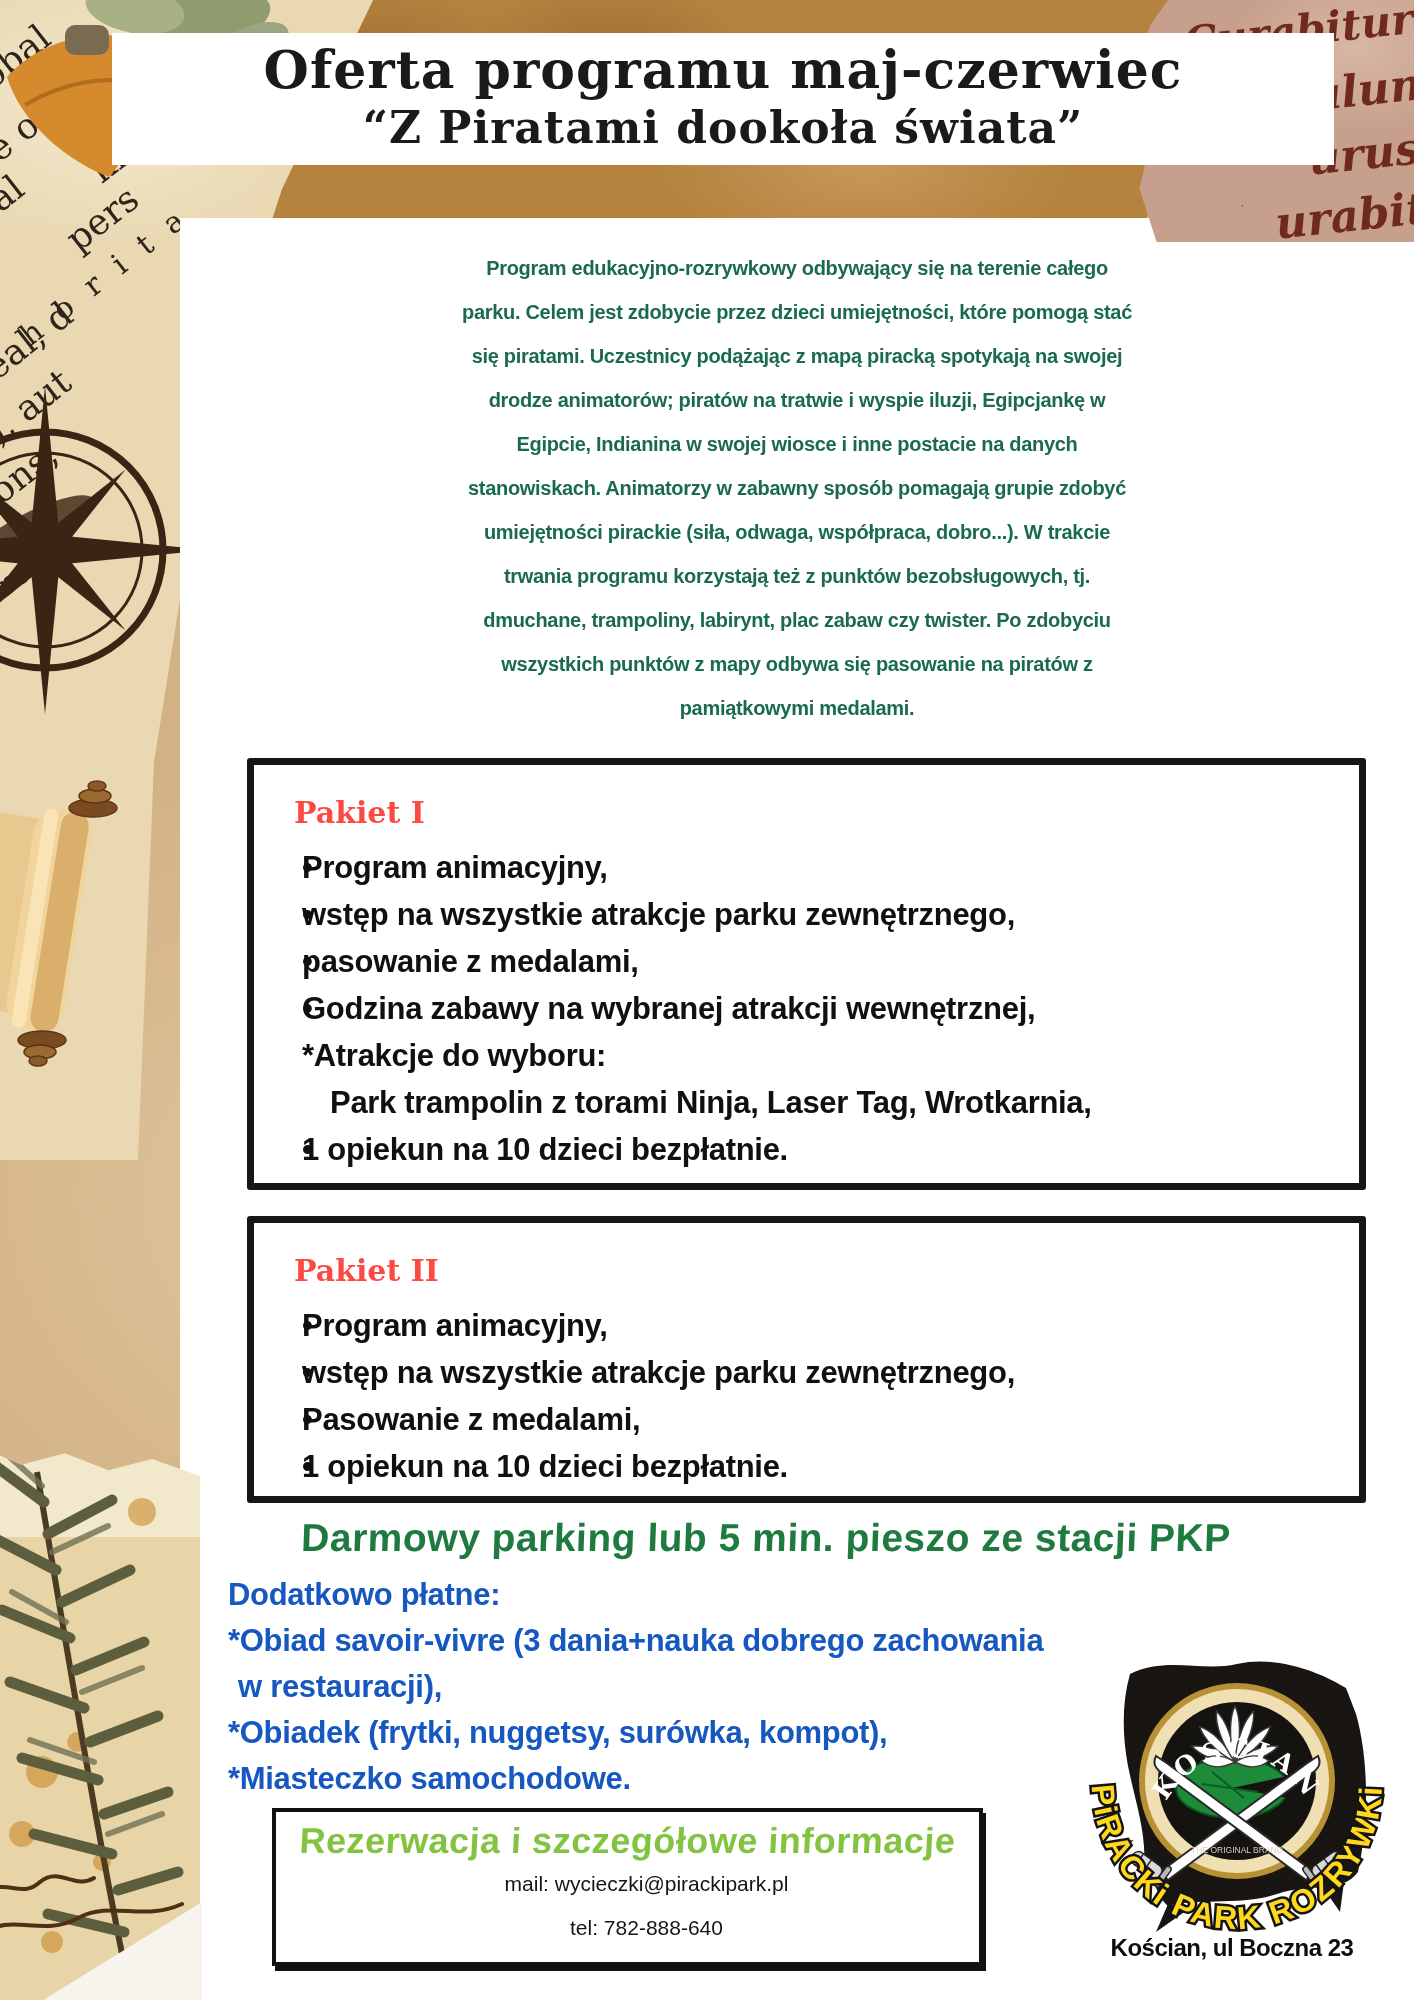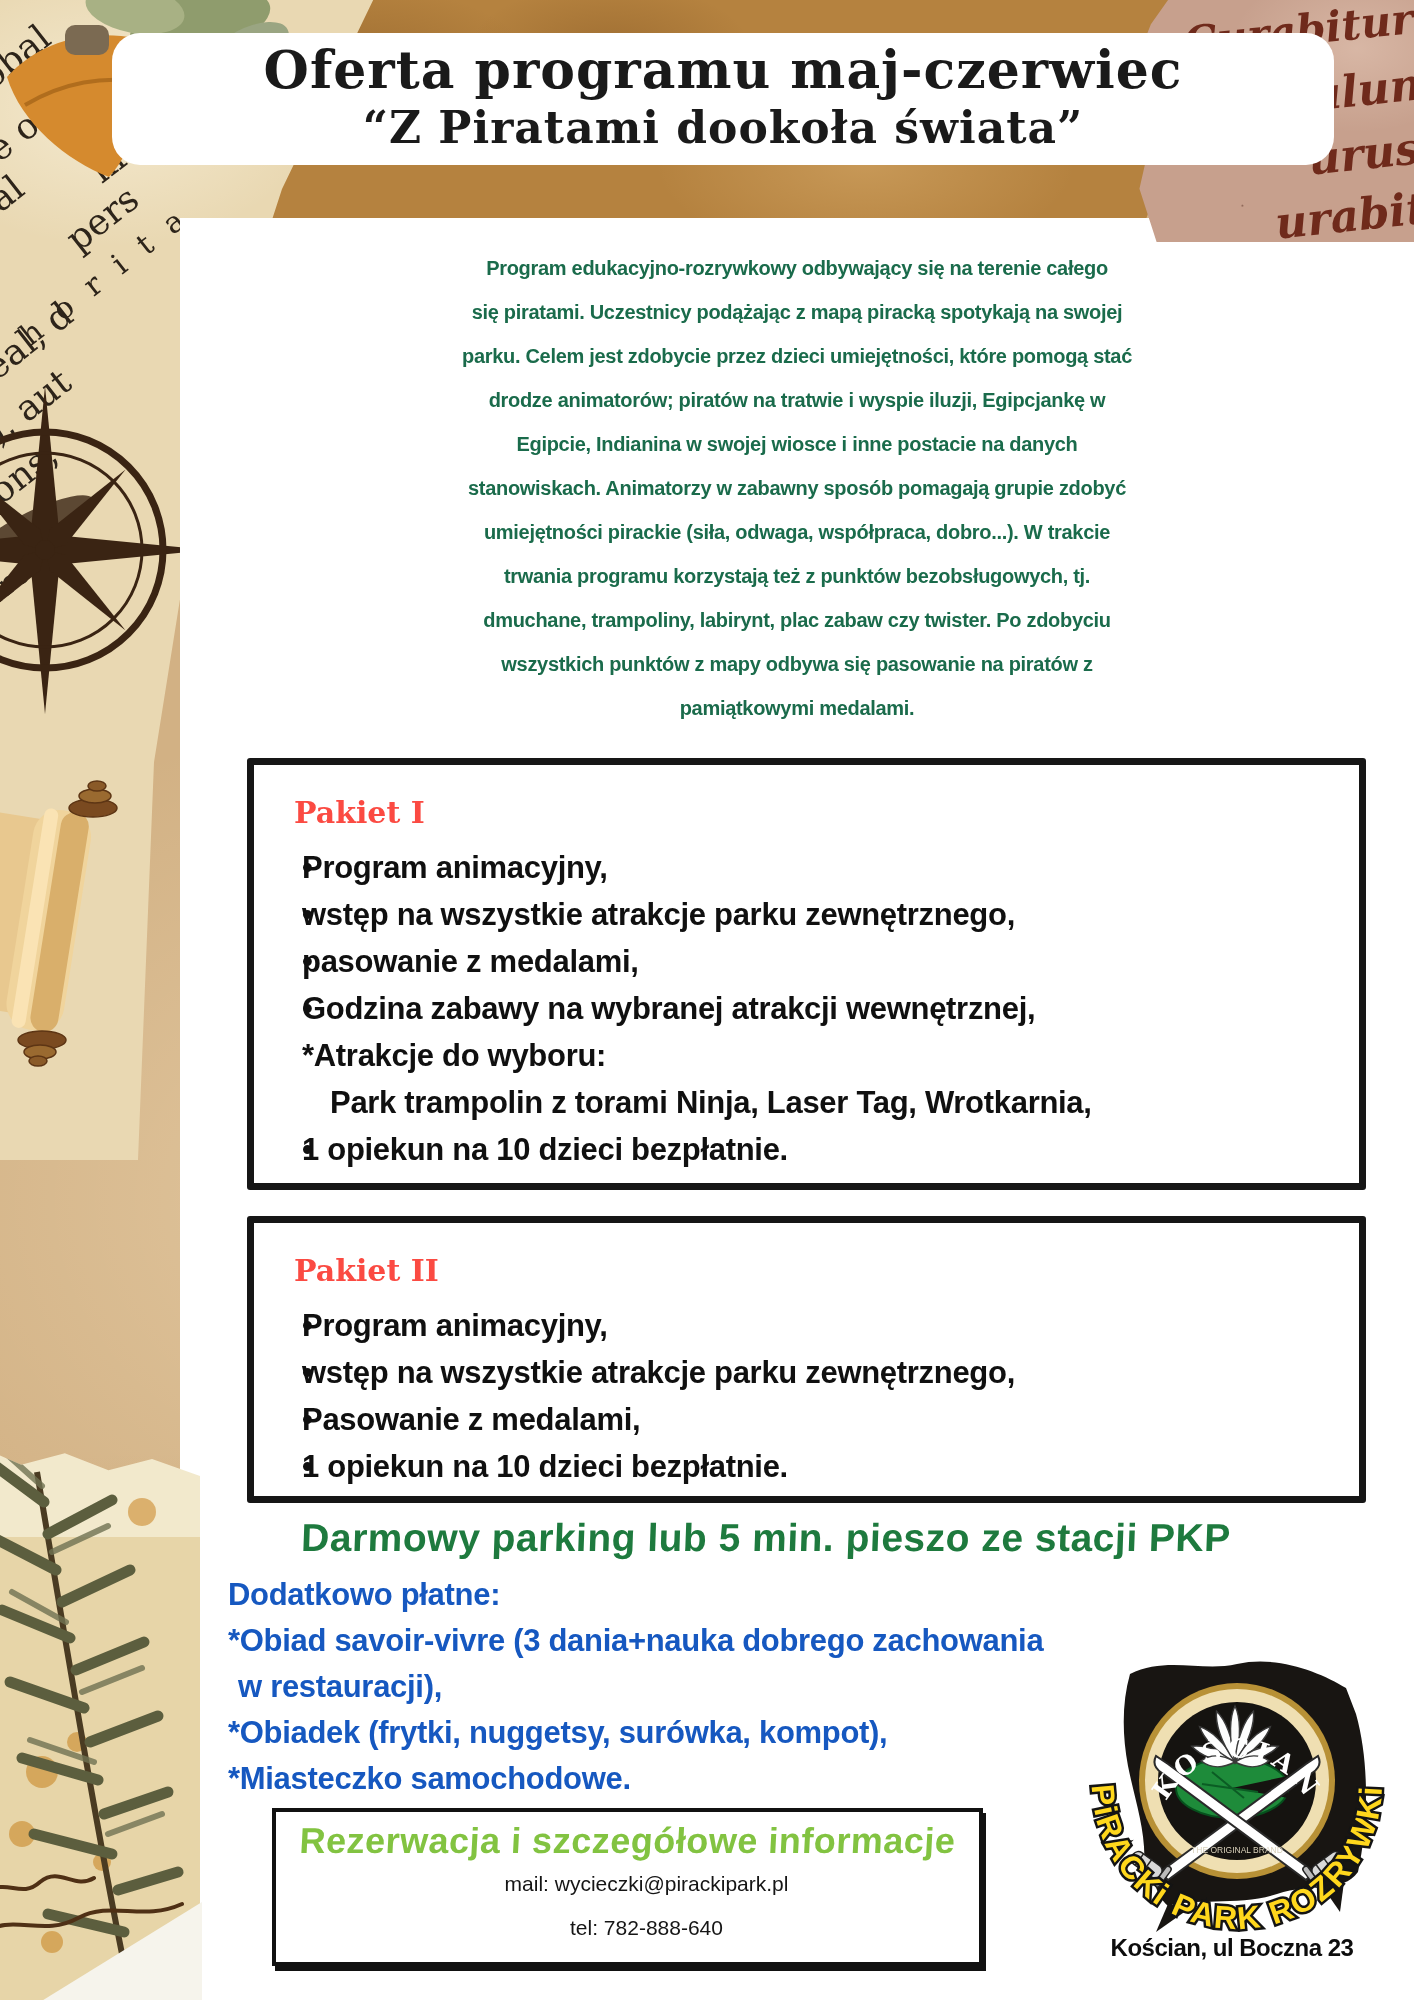--- a/index.html
+++ b/index.html
@@ -37,21 +37,21 @@
   .book-frag{position:absolute;color:#2d241a;font-family:"DejaVu Serif",serif;
     transform:rotate(-38deg);white-space:nowrap;}
   .fern-paper{left:-18px;top:1442px;width:218px;height:566px;
     background:linear-gradient(180deg,#f2e9cc 0 95px,#e7d5a8 95px 100%);
     clip-path:polygon(0 1%,18% 4%,38% 2%,58% 5%,78% 3%,100% 6%,100% 100%,0 100%);}
   .corner-white{left:40px;top:1902px;width:162px;height:100px;background:#f6f4ec;
     clip-path:polygon(100% 0,100% 100%,0 100%);}
 
   
   .white-panel{left:180px;top:218px;width:1234px;height:1782px;background:#ffffff;}
-  .title-box{left:112px;top:33px;width:1222px;height:132px;background:#ffffff;text-align:center;border-radius:28px;}
+  .title-box{left:112px;top:33px;width:1222px;height:132px;background:#ffffff;text-align:center;}
   .title-line1{margin-top:6px;font-family:"DejaVu Serif",serif;font-weight:bold;
     font-size:52px;line-height:62px;color:#1a1a1a;letter-spacing:1px;}
   .title-line2{font-family:"DejaVu Serif",serif;font-weight:bold;
     font-size:44px;line-height:54px;color:#1a1a1a;letter-spacing:1px;}
 
   
   .intro{left:186px;top:246px;width:1222px;text-align:center;color:#1a6b4b;
     font-weight:bold;font-size:20px;letter-spacing:-0.3px;}
   .intro div{height:44px;line-height:44px;}
 
@@ -212,22 +212,22 @@
   <span class="script-frag" style="top:190px;right:-12px;font-size:44px;">urabit</span>
 </div>
 
 <div class="abs title-box">
   <div class="title-line1">Oferta programu maj-czerwiec</div>
   <div class="title-line2">“Z Piratami dookoła świata”</div>
 </div>
 
 <div class="abs intro">
   <div>Program edukacyjno-rozrywkowy odbywający się na terenie całego</div>
+  <div>parku. Celem jest zdobycie przez dzieci umiejętności, które pomogą stać</div>
   <div>się piratami. Uczestnicy podążając z mapą piracką spotykają na swojej</div>
-  <div>parku. Celem jest zdobycie przez dzieci umiejętności, które pomogą stać</div>
   <div>drodze animatorów; piratów na tratwie i wyspie iluzji, Egipcjankę w</div>
   <div>Egipcie, Indianina w swojej wiosce i inne postacie na danych</div>
   <div>stanowiskach. Animatorzy w zabawny sposób pomagają grupie zdobyć</div>
   <div>umiejętności pirackie (siła, odwaga, współpraca, dobro...). W trakcie</div>
   <div>trwania programu korzystają też z punktów bezobsługowych, tj.</div>
   <div>dmuchane, trampoliny, labirynt, plac zabaw czy twister. Po zdobyciu</div>
   <div>wszystkich punktów z mapy odbywa się pasowanie na piratów z</div>
   <div>pamiątkowymi medalami.</div>
 </div>
 

